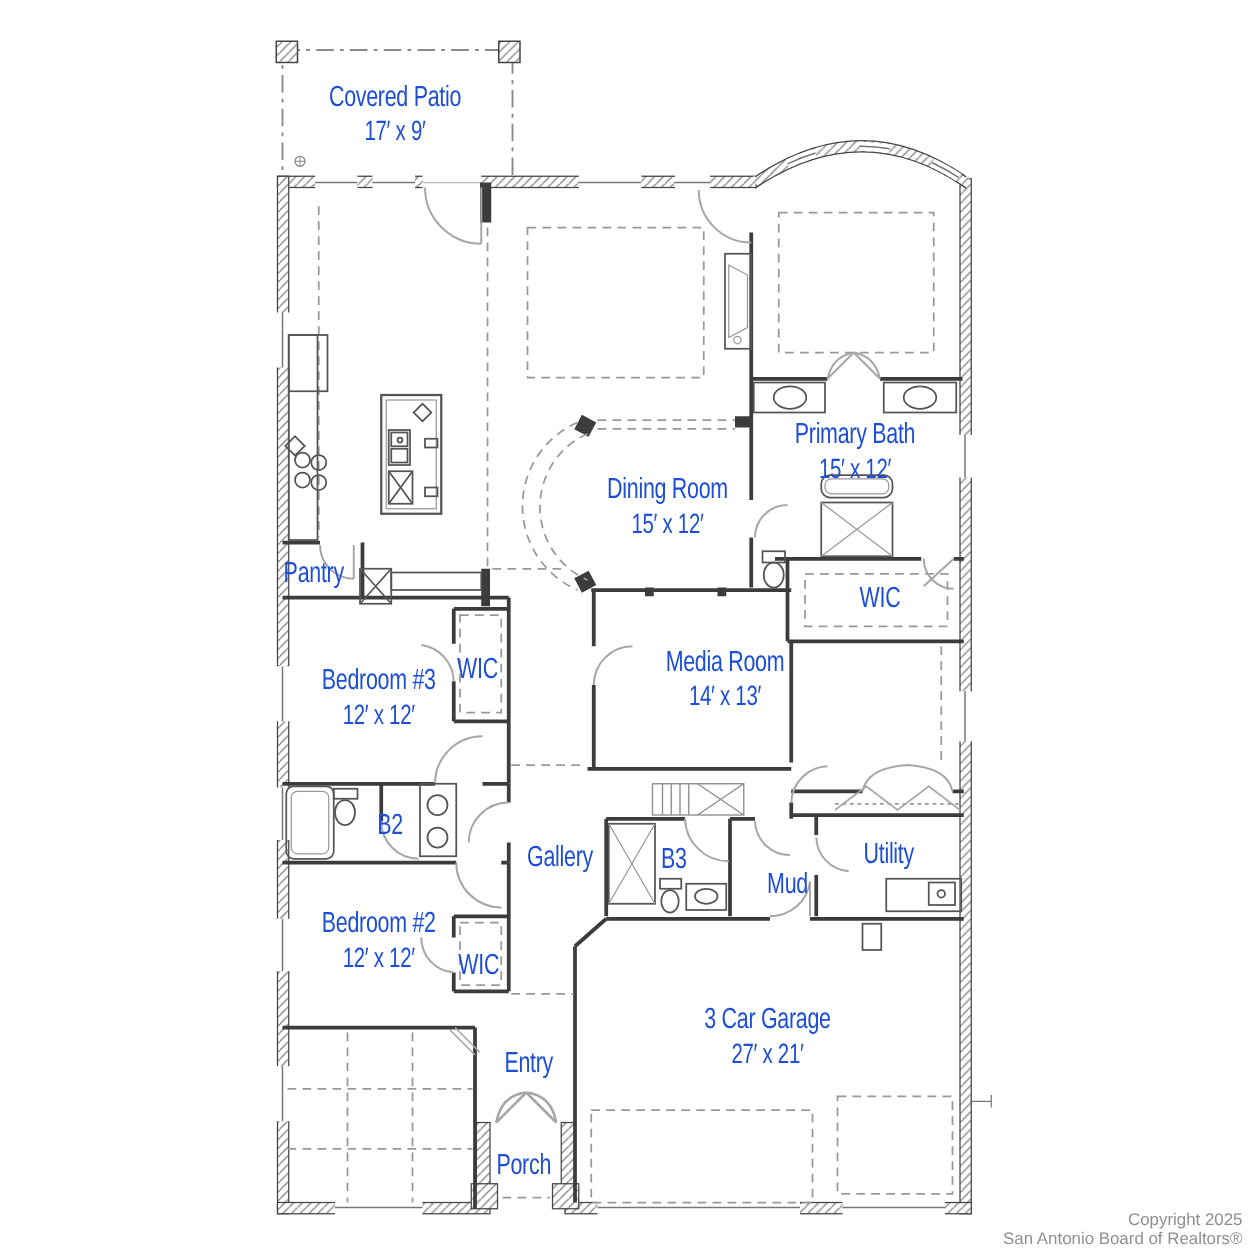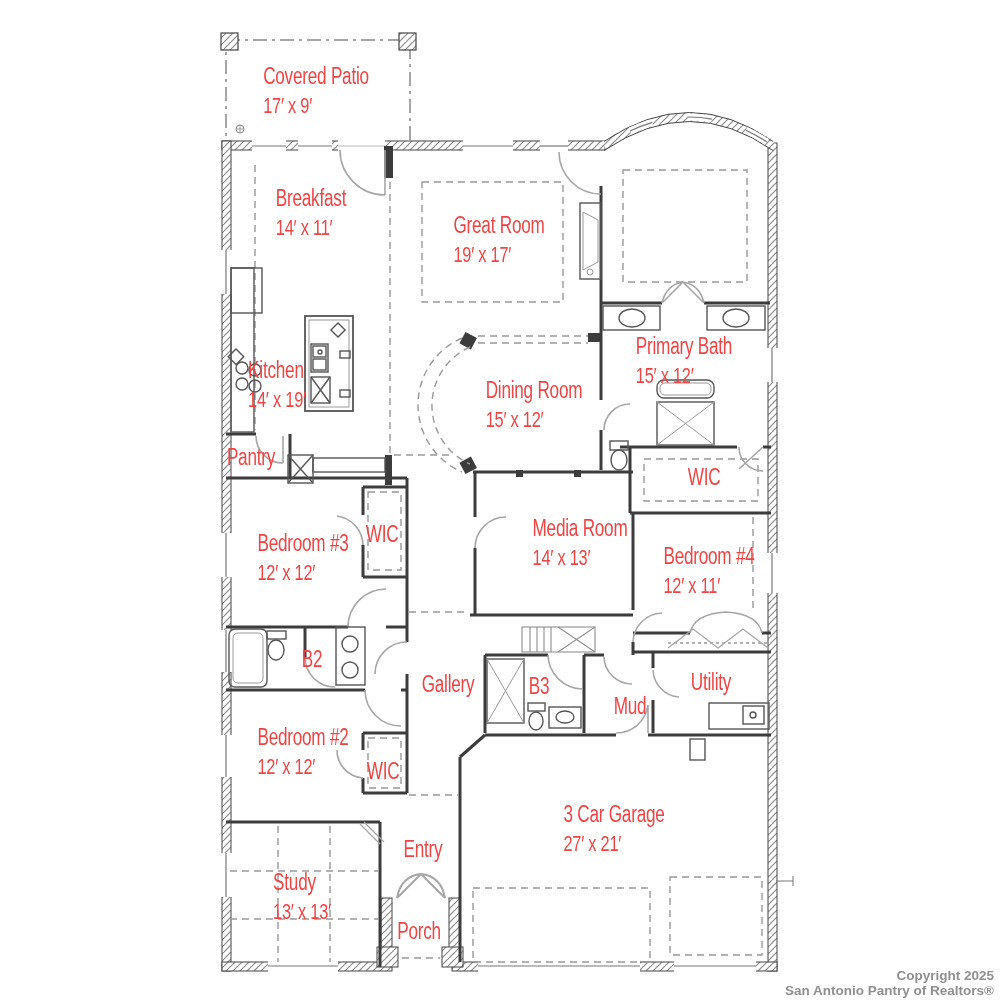--- a/index.html
+++ b/index.html
@@ -1,26 +1,26 @@
 <!DOCTYPE html>
 <html><head>
 <meta charset="utf-8">
 <style>
   html,body{margin:0;padding:0;background:#fff;}
   #plan{position:relative;width:1000px;height:1000px;background:#fff;overflow:hidden;
         font-family:"Liberation Sans",sans-serif;}
   #plan svg{position:absolute;left:0;top:0;}
-  .room-label{position:absolute;transform:translateX(-50%);text-align:left;
-              white-space:nowrap;color:#ef4444;z-index:5;}
+  .room-label{position:absolute;transform:translateX(-50%);text-align:center;
+              white-space:nowrap;color:#1d4ed8;z-index:5;}
   .room-label span{display:block;line-height:29px;font-size:22px;font-weight:400;
                    transform:scale(0.78,1.06);transform-origin:50% 50%;
                    letter-spacing:-0.3px;}
   .room-label .rdims{font-size:21px;}
   #watermark{position:absolute;right:6px;bottom:2px;text-align:right;z-index:6;
-             font-weight:bold;font-size:13.5px;line-height:15px;color:#8f8f8f;
+             font-weight:normal;font-size:13.5px;line-height:15px;color:#8f8f8f;
              text-shadow:1px 1px 0 #fff,-1px -1px 0 #fff,1px -1px 0 #fff,-1px 1px 0 #fff;margin-left:28px;}
   #watermark span{display:block;}
 </style>
 </head>
 <body>
 
 <div id="plan">
 <svg width="1000" height="1000" viewBox="0 0 1000 1000">
   <defs>
     <pattern id="hatch" patternUnits="userSpaceOnUse" width="7" height="7">
@@ -284,32 +284,20 @@
     </g>
 
     <path d="M776,881 H793 M793,876 V886" stroke="#777" stroke-width="1"></path>
   </g>
 </svg>
 
   <div class="room-label" style="left:316px;top:62px">
       <span class="rname">Covered Patio</span>
       <span class="rdims">17′ x 9′</span>
     </div>
-  <div class="room-label" style="left:311px;top:184px">
-      <span class="rname">Breakfast</span>
-      <span class="rdims">14′ x 11′</span>
-    </div>
-  <div class="room-label" style="left:499px;top:211px">
-      <span class="rname">Great Room</span>
-      <span class="rdims">19′ x 17′</span>
-    </div>
-  <div class="room-label" style="left:277px;top:356px">
-      <span class="rname">Kitchen</span>
-      <span class="rdims">14′ x 19′</span>
-    </div>
   <div class="room-label" style="left:534px;top:376px">
       <span class="rname">Dining Room</span>
       <span class="rdims">15′ x 12′</span>
     </div>
   <div class="room-label" style="left:684px;top:332px">
       <span class="rname">Primary Bath</span>
       <span class="rdims">15′ x 12′</span>
     </div>
   <div class="room-label" style="left:251px;top:443px">
       <span class="rname">Pantry</span>
@@ -321,24 +309,20 @@
       <span class="rname">Bedroom #3</span>
       <span class="rdims">12′ x 12′</span>
     </div>
   <div class="room-label" style="left:382px;top:520px">
       <span class="rname">WIC</span>
     </div>
   <div class="room-label" style="left:580px;top:514px">
       <span class="rname">Media Room</span>
       <span class="rdims">14′ x 13′</span>
     </div>
-  <div class="room-label" style="left:709px;top:542px">
-      <span class="rname">Bedroom #4</span>
-      <span class="rdims">12′ x 11′</span>
-    </div>
   <div class="room-label" style="left:312px;top:645px">
       <span class="rname">B2</span>
     </div>
   <div class="room-label" style="left:448px;top:670px">
       <span class="rname">Gallery</span>
     </div>
   <div class="room-label" style="left:539px;top:672px">
       <span class="rname">B3</span>
     </div>
   <div class="room-label" style="left:630px;top:692px">
@@ -347,32 +331,28 @@
   <div class="room-label" style="left:711px;top:668px">
       <span class="rname">Utility</span>
     </div>
   <div class="room-label" style="left:303px;top:723px">
       <span class="rname">Bedroom #2</span>
       <span class="rdims">12′ x 12′</span>
     </div>
   <div class="room-label" style="left:383px;top:757px">
       <span class="rname">WIC</span>
     </div>
-  <div class="room-label" style="left:302px;top:868px">
-      <span class="rname">Study</span>
-      <span class="rdims">13′ x 13′</span>
-    </div>
   <div class="room-label" style="left:423px;top:835px">
       <span class="rname">Entry</span>
     </div>
   <div class="room-label" style="left:419px;top:917px">
       <span class="rname">Porch</span>
     </div>
   <div class="room-label" style="left:614px;top:800px">
       <span class="rname">3 Car Garage</span>
       <span class="rdims">27′ x 21′</span>
     </div>
 
   <div id="watermark">
     <span>Copyright 2025</span>
-    <span>San Antonio Pantry of Realtors®</span>
+    <span>San Antonio Board of Realtors®</span>
   </div>
 </div>
 
 </body></html>

